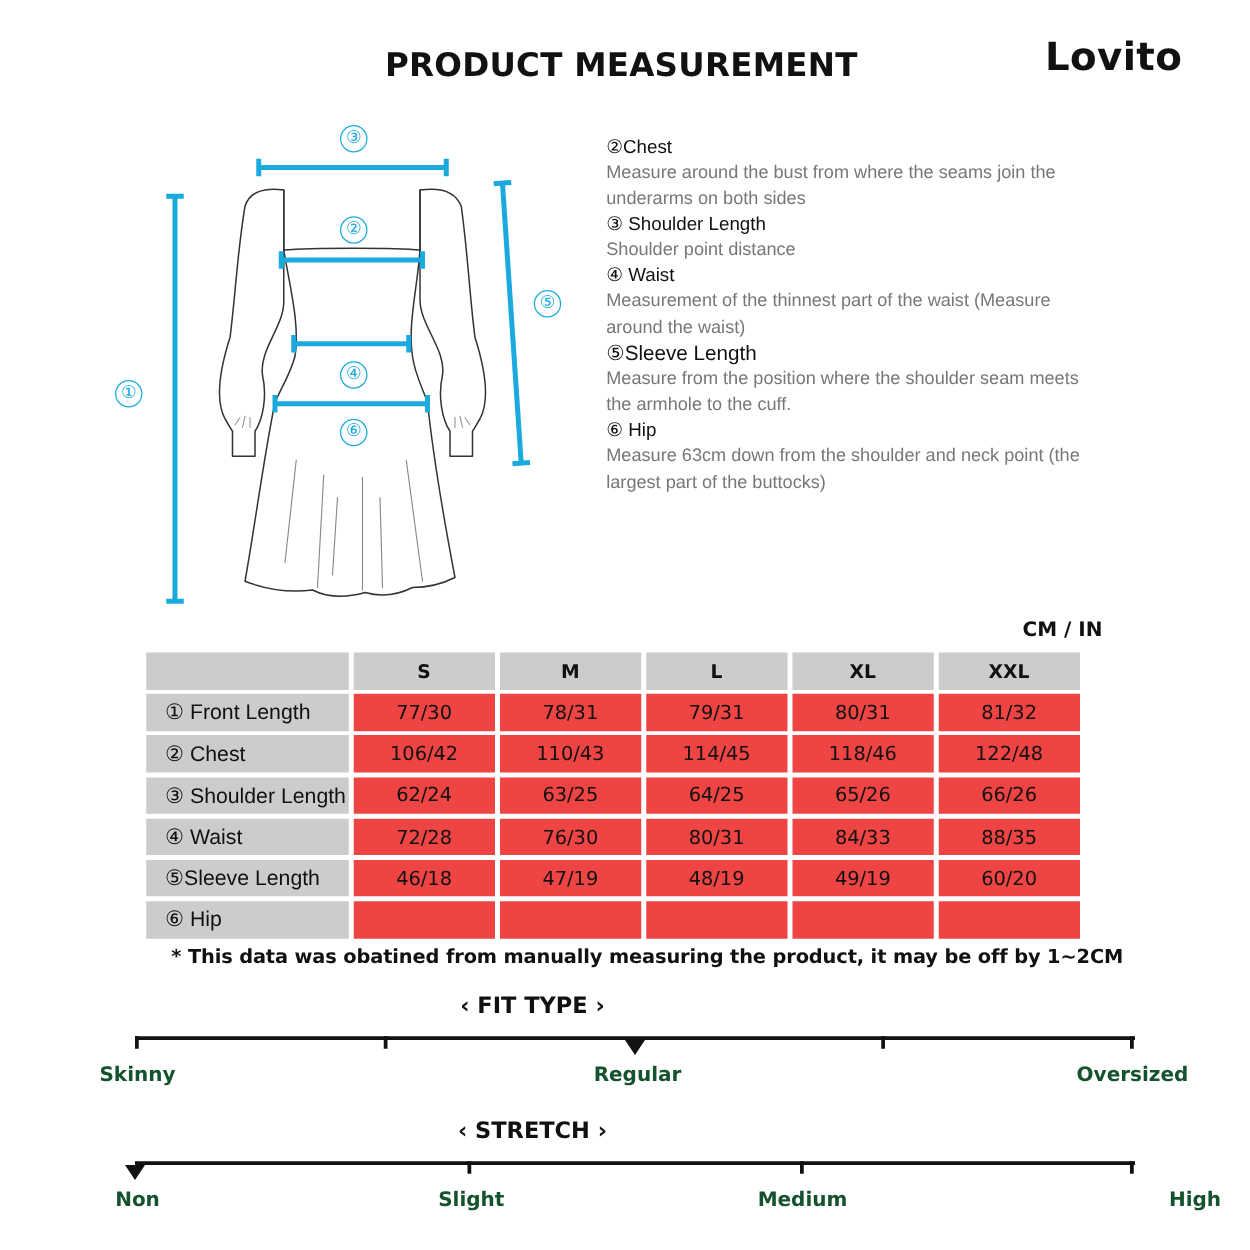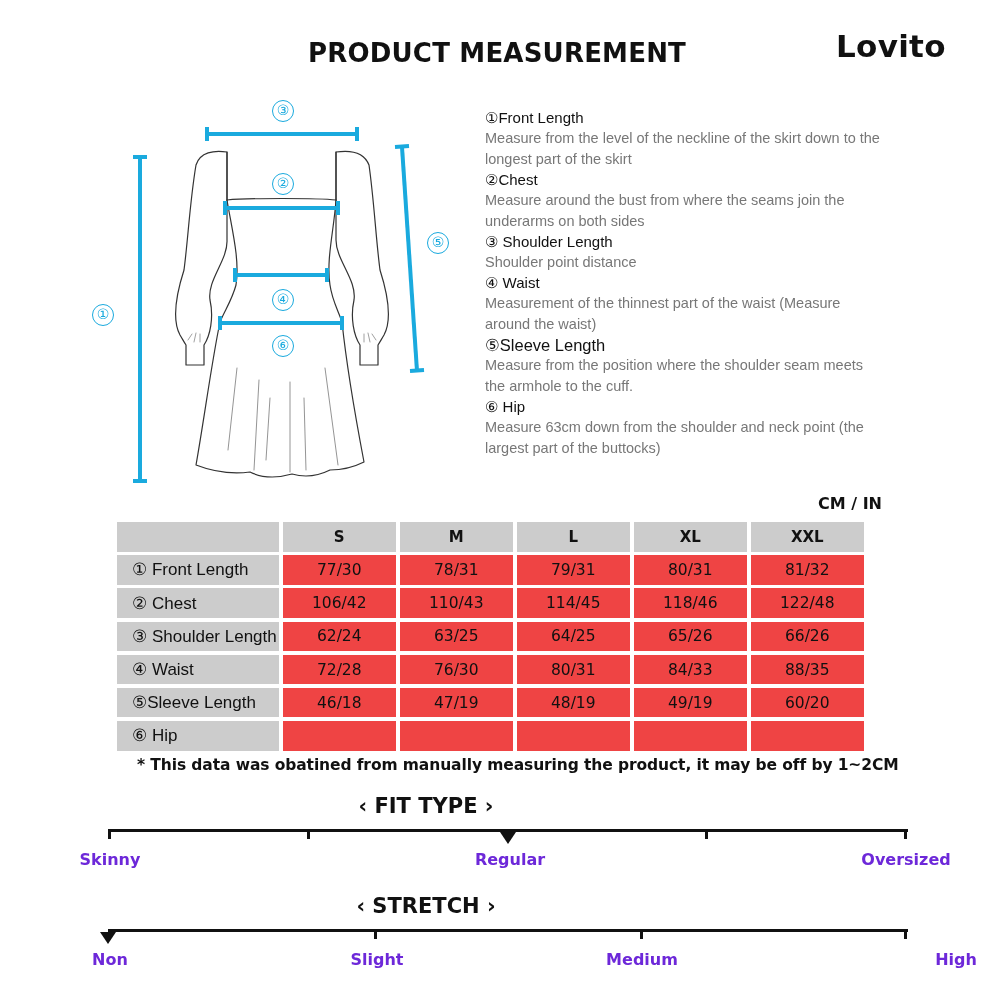--- a/index.html
+++ b/index.html
@@ -55,30 +55,30 @@
   .cell:last-child { margin-right: 0; }
 
   .disclaimer {
     position: absolute; left: 137px; top: 756px;
     font-family: "DejaVu Sans", sans-serif; font-weight: bold; font-size: 15.5px; color: #111;
     letter-spacing: -0.1px;
   }
 
   .scale-title {
     position: absolute; width: 852px; text-align: center;
-    font-family: "DejaVu Sans", sans-serif; font-weight: bold; font-size: 21px; color: #111;
+    font-family: "DejaVu Sans", sans-serif; font-weight: bold; font-size: 18px; color: #111;
   }
   .scale-line { position: absolute; height: 3px; background: #111; }
   .tick { position: absolute; width: 3px; height: 10px; background: #111; }
   .marker {
     position: absolute; width: 0; height: 0;
     border-left: 8px solid transparent; border-right: 8px solid transparent; border-top: 12px solid #111;
   }
   .scale-label {
-    position: absolute; font-family: "DejaVu Sans", sans-serif; font-weight: bold; font-size: 16px; color: #6d28d9;
+    position: absolute; font-family: "DejaVu Sans", sans-serif; font-weight: bold; font-size: 16px; color: #14532d;
     transform: translateX(-50%); white-space: nowrap;
   }
 </style>
 </head>
 <body>
 
 <div class="page-title">PRODUCT MEASUREMENT</div>
 <div class="brand-logo">Lovito</div>
 
 <div class="diagram">
@@ -133,24 +133,20 @@
   <div class="badge" style="left:272px; top:100px;">③</div>
   <div class="badge" style="left:272px; top:173px;">②</div>
   <div class="badge" style="left:272px; top:289px;">④</div>
   <div class="badge" style="left:272px; top:335px;">⑥</div>
   <div class="badge" style="left:92px; top:304px;">①</div>
   <div class="badge" style="left:427px; top:232px;">⑤</div>
 </div>
 
 <div class="instructions">
   <div class="instr-item">
-    <div class="label">①Front Length</div>
-    <div class="desc">Measure from the level of the neckline of the skirt down to the longest part of the skirt</div>
-  </div>
-  <div class="instr-item">
     <div class="label">②Chest</div>
     <div class="desc">Measure around the bust from where the seams join the underarms on both sides</div>
   </div>
   <div class="instr-item">
     <div class="label">③ Shoulder Length</div>
     <div class="desc">Shoulder point distance</div>
   </div>
   <div class="instr-item">
     <div class="label">④ Waist</div>
     <div class="desc">Measurement of the thinnest part of the waist (Measure around the waist)</div>

